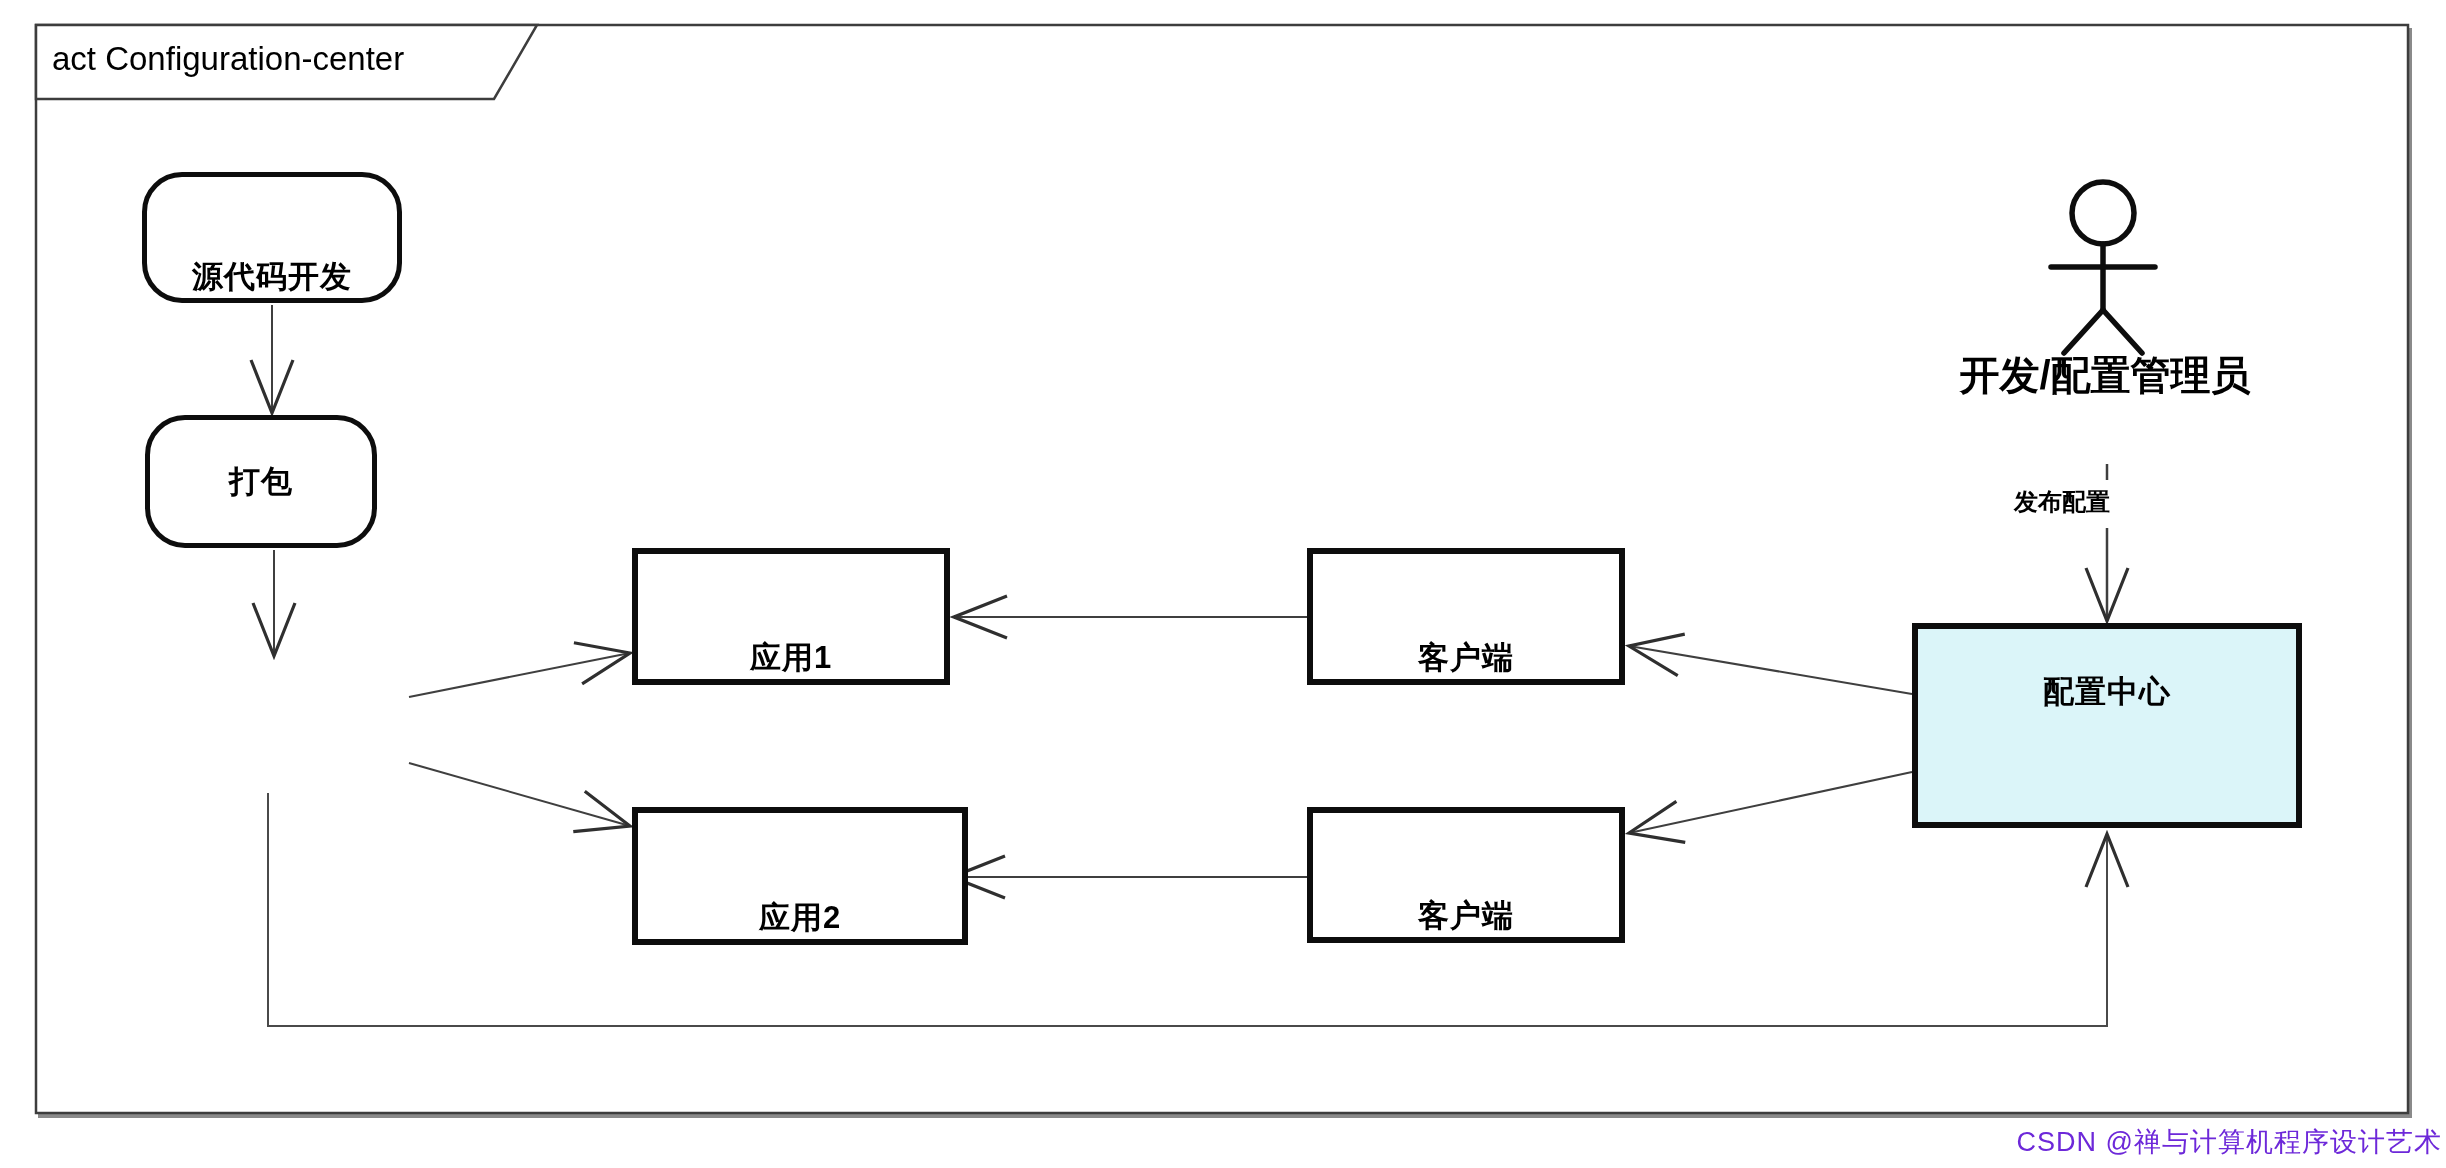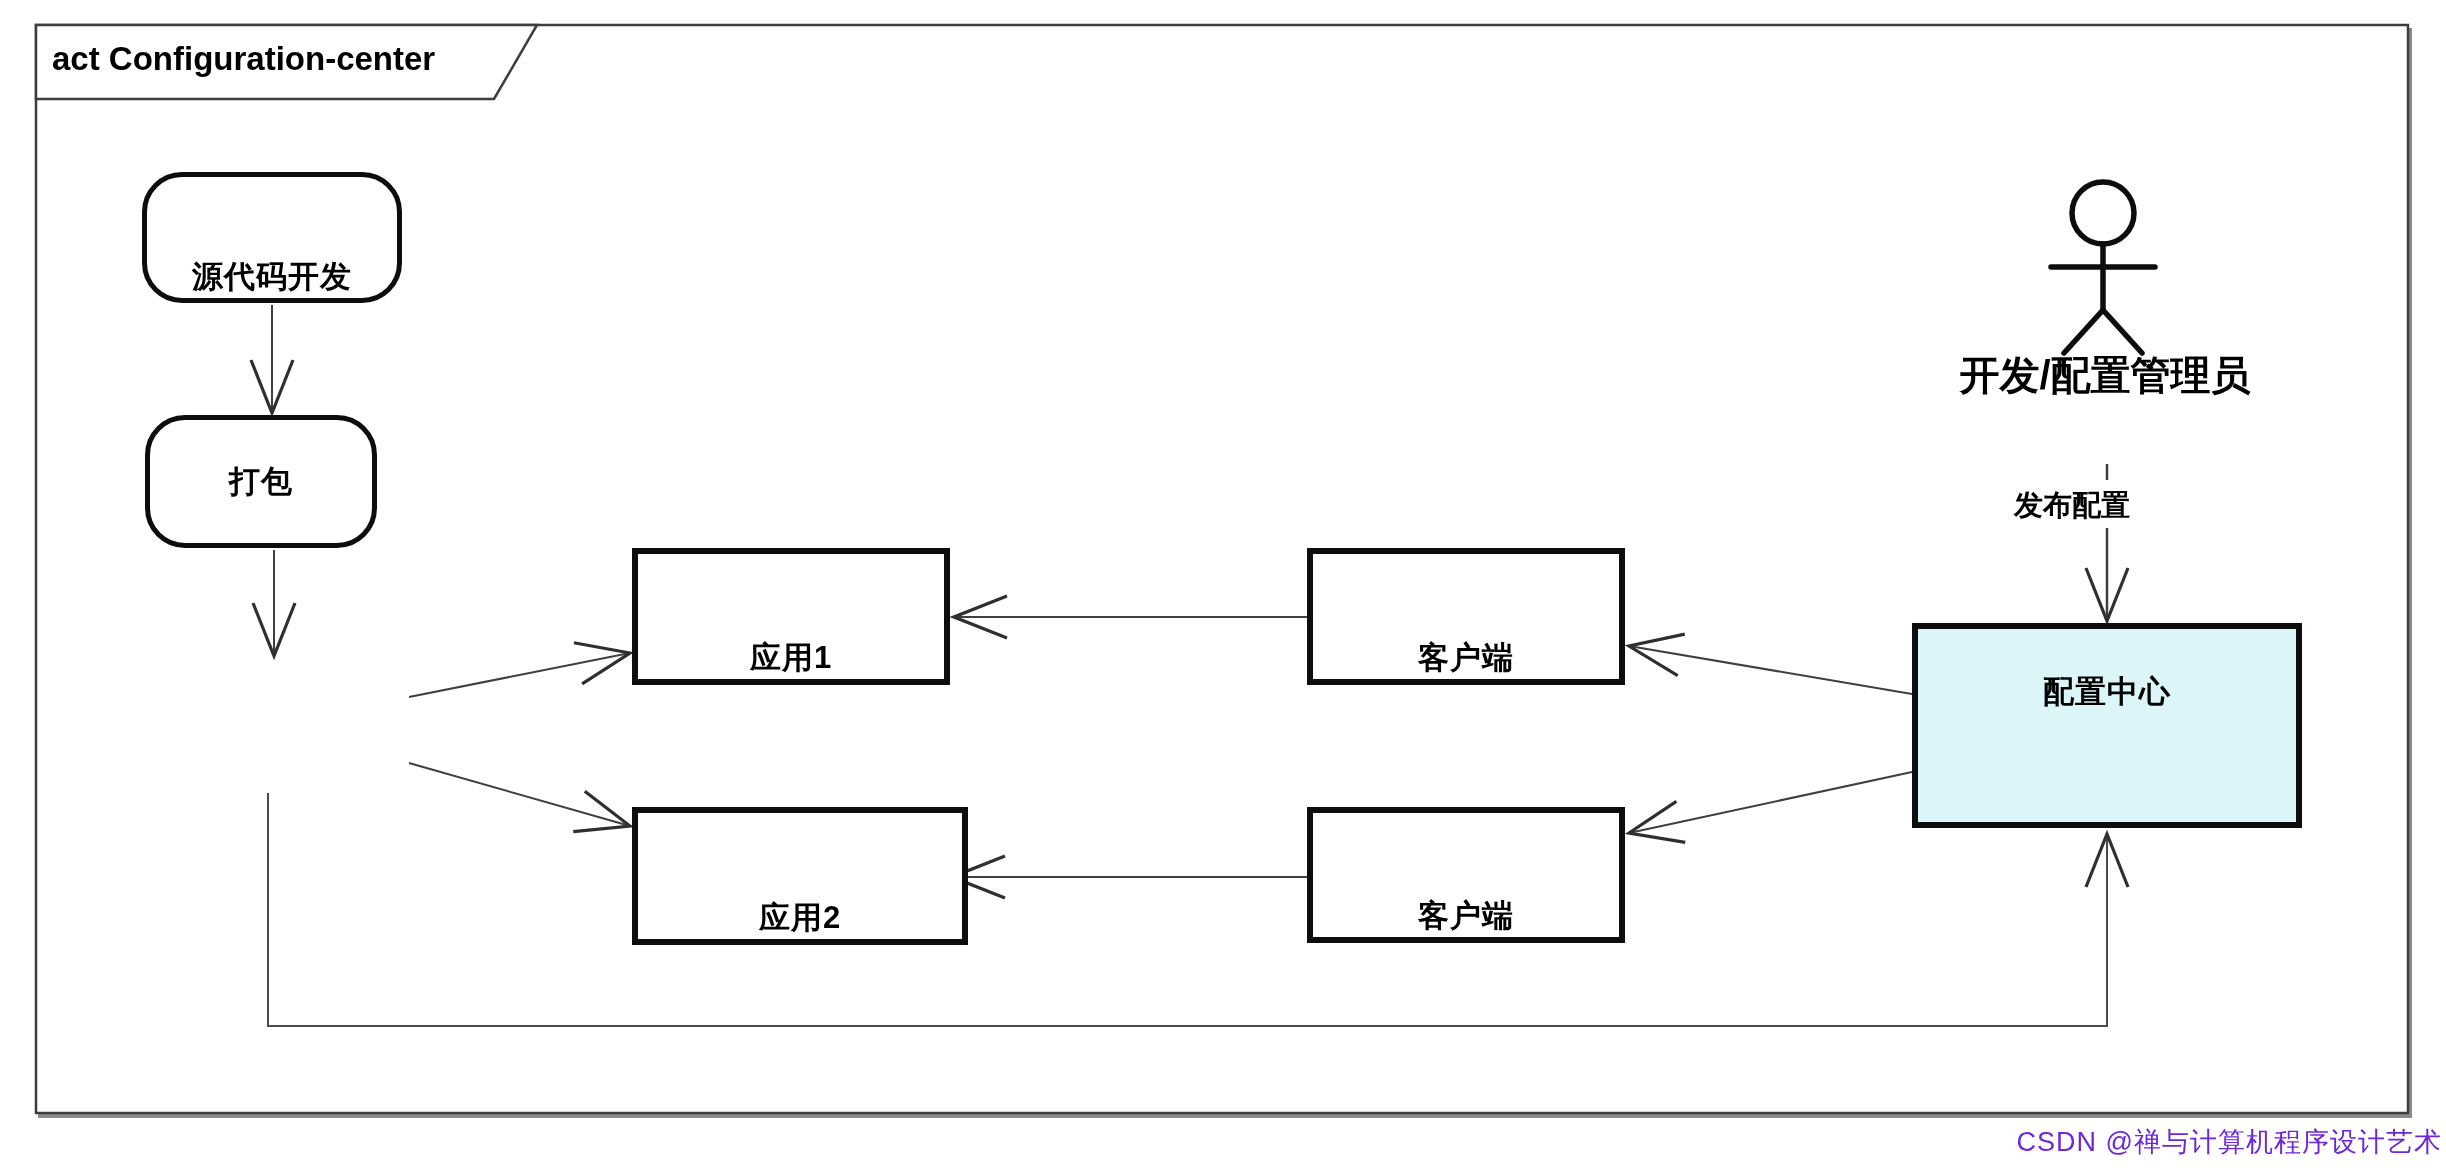--- a/index.html
+++ b/index.html
@@ -7,24 +7,24 @@
   #canvas{position:relative;width:2446px;height:1168px;background:#ffffff;overflow:hidden;}
   #edge-layer{position:absolute;left:0;top:0;width:2446px;height:1168px;}
 
   .node{position:absolute;box-sizing:border-box;background:#ffffff;color:#000;
         display:flex;justify-content:center;align-items:center;
         font-weight:bold;font-size:31px;letter-spacing:1px;}
   .activity{border:5px solid #0d0d0d;border-radius:40px;}
   .objbox{border:6px solid #0d0d0d;align-items:flex-end;padding-top:40px;}
   .configbox{border:6px solid #0d0d0d;background:#dbf5f9;align-items:flex-start;padding-top:42px;}
 
-  .frame-title{position:absolute;left:52px;top:40px;font-size:33px;font-weight:bold;color:#000;}
+  .frame-title{position:absolute;left:52px;top:40px;font-size:33px;font-weight:normal;color:#000;}
   .actor-label{position:absolute;left:1955px;top:348px;width:300px;text-align:center;
                font-size:40px;font-weight:bold;color:#000;}
-  .edge-label{position:absolute;left:2014px;top:486px;font-size:29px;font-weight:600;color:#000;}
+  .edge-label{position:absolute;left:2014px;top:486px;font-size:24px;font-weight:600;color:#000;}
   .watermark{position:absolute;right:4px;top:1124px;font-size:27px;color:#6d28d9;letter-spacing:1px;}
 </style>
 </head>
 <body>
 
 <div id="canvas">
 
   <svg id="edge-layer" width="2446" height="1168" viewBox="0 0 2446 1168" xmlns="http://www.w3.org/2000/svg">
     <defs>
       <marker id="openArrow" viewBox="0 0 60 48" markerWidth="60" markerHeight="48" refX="56" refY="24" orient="auto" markerUnits="userSpaceOnUse">

